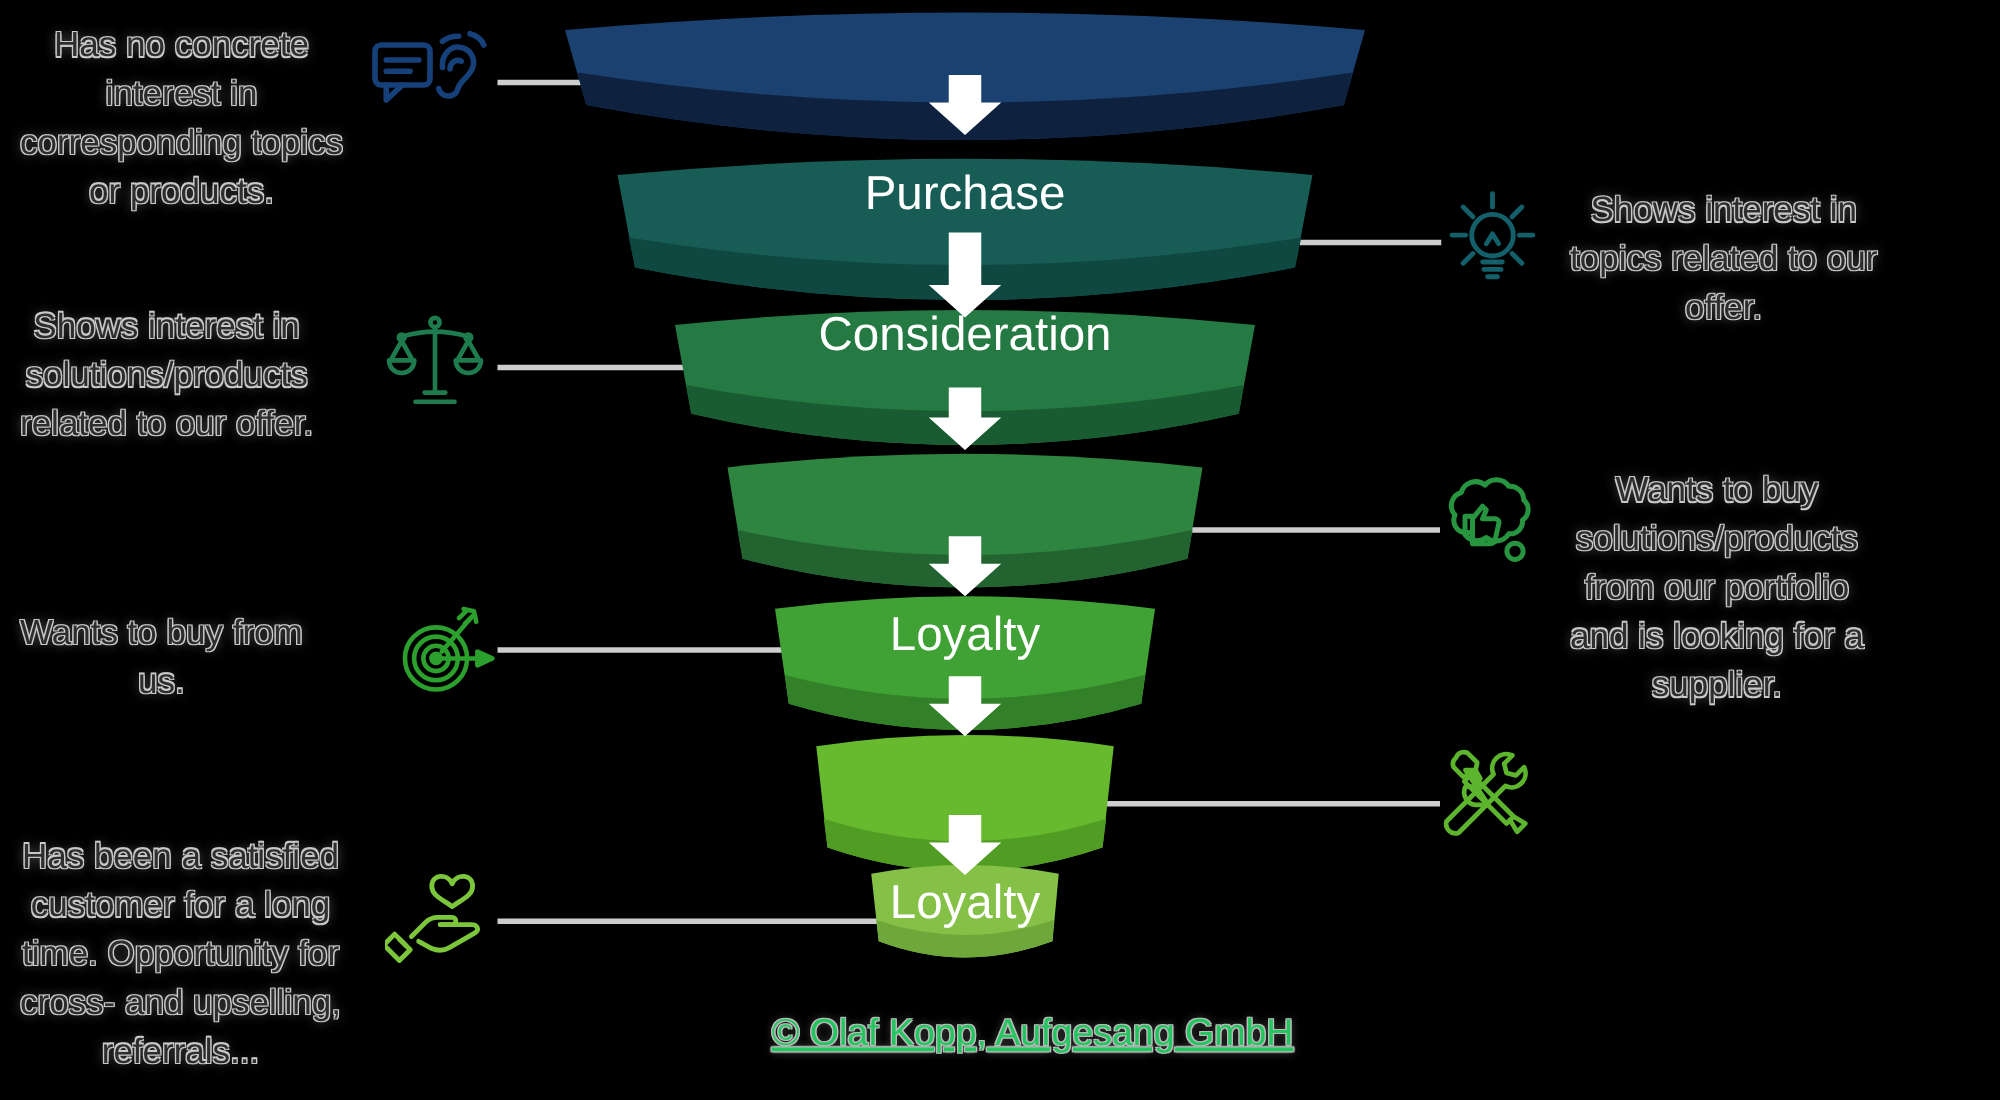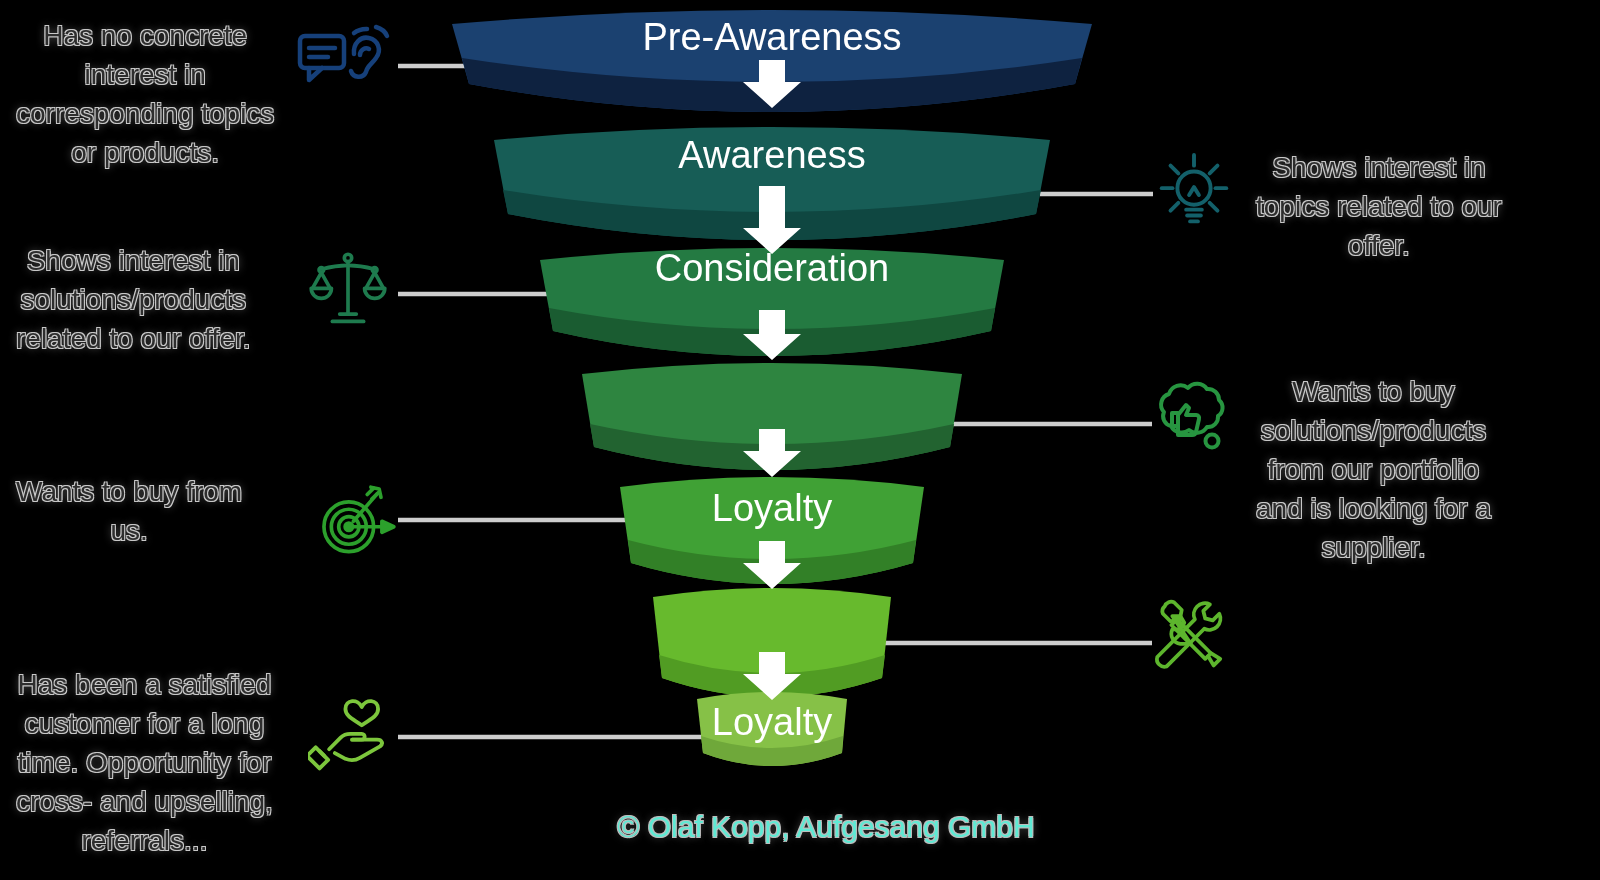--- a/index.html
+++ b/index.html
@@ -7,23 +7,23 @@
   .stage{position:relative;width:1600px;height:880px;background:#000;}
   svg.scene{position:absolute;left:0;top:0;}
   .flabel{position:absolute;transform:translateX(-50%);left:772px;color:#ffffff;
           font-size:38px;line-height:44px;white-space:nowrap;}
   .ann{position:absolute;font-size:28px;line-height:39px;color:#2e2e2e;white-space:pre-line;
        text-shadow:-1px -1px 0 #c9c9c9, 1px -1px 0 #c9c9c9, -1px 1px 0 #c9c9c9, 1px 1px 0 #c9c9c9,
                    0 0 9px rgba(210,210,210,.55);text-align:center;}
   .icon{position:absolute;}
   .icon g{fill:none;stroke:currentColor;stroke-linecap:round;stroke-linejoin:round;}
   .footer{position:absolute;left:826px;top:810px;transform:translateX(-50%);font-size:30px;
-          color:#5eead4;white-space:nowrap;
+          color:#22c55e;white-space:nowrap;
           text-shadow:-1px -1px 0 #bdbdbd, 1px -1px 0 #bdbdbd, -1px 1px 0 #bdbdbd, 1px 1px 0 #bdbdbd,
-                      0 0 8px rgba(200,200,200,.5);}
+                      0 0 8px rgba(200,200,200,.5);text-decoration:underline;}
 </style>
 </head>
 <body>
 
 <div class="stage">
 
   <svg class="scene" width="1600" height="880" viewBox="0 0 1600 880">
 
     <g stroke-width="4.5" stroke="#cdcdcd">
       <line x1="398" y1="66" x2="465" y2="66"></line>
@@ -73,42 +73,41 @@
     <g fill="#ffffff">
       <path d="M759,60  H785 V82  H801 L772,108 L743,82  H759 Z"></path>
       <path d="M759,186 H785 V228 H801 L772,254 L743,228 H759 Z"></path>
       <path d="M759,310 H785 V334 H801 L772,360 L743,334 H759 Z"></path>
       <path d="M759,429 H785 V451 H801 L772,477 L743,451 H759 Z"></path>
       <path d="M759,541 H785 V563 H801 L772,589 L743,563 H759 Z"></path>
       <path d="M759,652 H785 V674 H801 L772,700 L743,674 H759 Z"></path>
     </g>
   </svg>
 
-  <div class="flabel" style="top:15px">Pre-Awareness</div>
-  <div class="flabel" style="top:133px">Awareness</div>
+  <div class="flabel" style="top:133px">Purchase</div>
   <div class="flabel" style="top:246px">Consideration</div>
   <div class="flabel" style="top:486px">Loyalty</div>
   <div class="flabel" style="top:700px">Loyalty</div>
 
   <div class="ann" style="left:16px;top:16px">Has no concrete
 interest in
 corresponding topics
 or products.</div>
   <div class="ann" style="left:1256px;top:148px">Shows interest in
 topics related to our
 offer.</div>
   <div class="ann" style="left:16px;top:241px">Shows interest in
 solutions/products
 related to our offer.</div>
   <div class="ann" style="left:1256px;top:372px">Wants to buy
 solutions/products
 from our portfolio
 and is looking for a
 supplier.</div>
-  <div class="ann" style="left:16px;top:472px">Wants to buy from
+  <div class="ann" style="left:16px;top:486px">Wants to buy from
 us.</div>
   <div class="ann" style="left:16px;top:665px">Has been a satisfied
 customer for a long
 time. Opportunity for
 cross- and upselling,
 referrals...</div>
 
   <svg class="icon" style="left:296px;top:22px" width="100" height="84" viewBox="0 0 100 84" color="#16407a">
     <g stroke-width="4.5">
       <rect x="4" y="14" width="44" height="32" rx="5"></rect>

